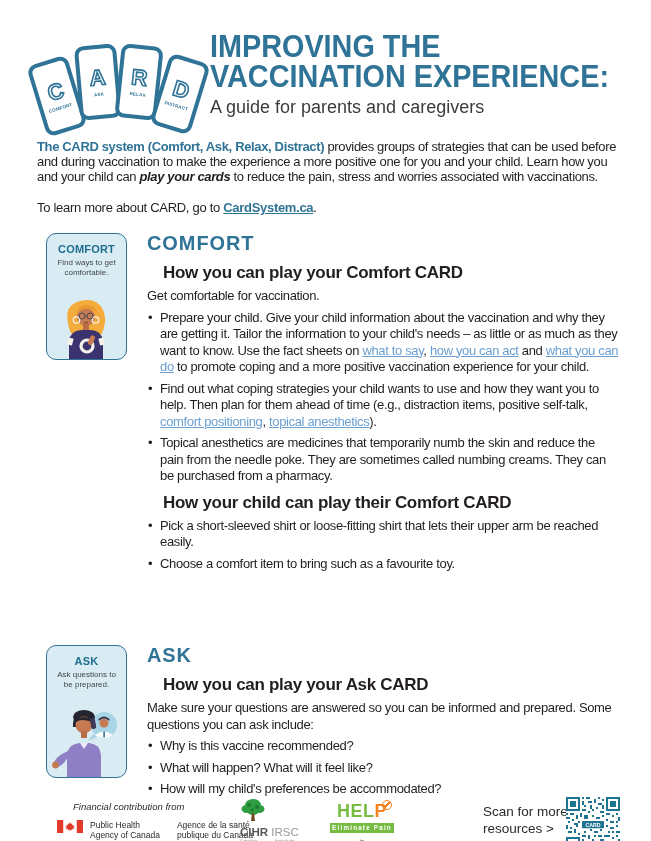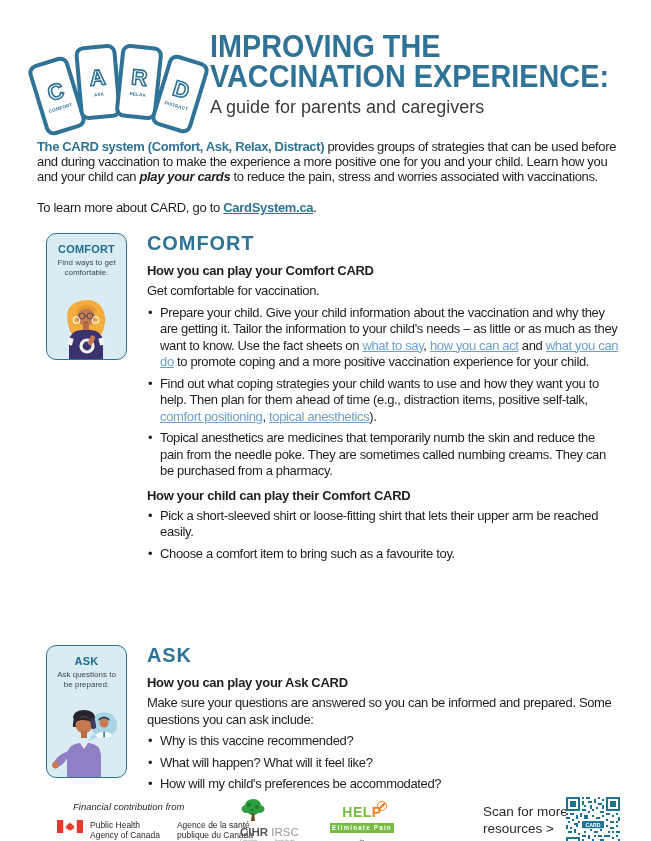--- a/index.html
+++ b/index.html
@@ -33,39 +33,39 @@
 
 .sec{position:absolute;left:46px;width:573px;}
 .side-card{position:absolute;left:0;top:2px;width:81px;background:#D9ECF3;border:1.5px solid #2F7396;border-radius:10px;text-align:center;overflow:hidden;}
 .side-card--comfort{height:127px;}
 .side-card--ask{height:133px;}
 .side-card-title{margin-top:9px;font-size:11px;font-weight:700;color:#1E6E8F;letter-spacing:.2px;}
 .side-card-caption{font-size:8px;line-height:9.5px;color:#40454A;margin:3px 8px 0;}
 .illus{position:absolute;left:0;bottom:0;display:block;}
 .sec-content{margin-left:101px;}
 .sec-h{font-size:21px;font-weight:700;color:#2F7396;letter-spacing:1px;margin-bottom:5px;transform:scaleX(.95);transform-origin:0 50%;}
-.sec-content h3{font-size:13px;margin:8px 0 5px;letter-spacing:-.3px;}
+.sec-content h3{font-size:17px;margin:8px 16px 5px;letter-spacing:-.3px;}
 .sec-content p{font-size:13px;line-height:16.5px;letter-spacing:-.35px;margin-bottom:5px;}
 .blist{list-style:none;}
 .blist li{position:relative;padding-left:13px;font-size:13px;line-height:16.5px;letter-spacing:-.35px;margin-bottom:5px;}
 .blist li::before{content:"\2022";position:absolute;left:1px;top:0;}
 
 
 .footer{position:absolute;left:0;top:797px;width:596px;height:62px;}
 .fin{position:absolute;left:73px;top:4px;font-size:9.5px;font-style:italic;color:#2B2B2B;}
 .phac{position:absolute;left:57px;top:23px;display:flex;gap:7px;}
 .phac-col{font-size:8.5px;line-height:10px;color:#2B2B2B;}
 .phac-col + .phac-col{margin-left:10px;}
 .cihr{position:absolute;left:240px;top:1px;width:70px;text-align:left;}
 .cihr-text{font-size:11.5px;line-height:12px;}
 .cihr-en{font-weight:700;color:#55565A;}
 .cihr-fr{color:#97999B;}
 .cihr-sub{display:flex;gap:3px;justify-content:center;font-size:4px;color:#8a8a8a;line-height:4.5px;margin-top:1px;}
 .help{position:absolute;left:330px;top:6px;width:64px;text-align:center;font-weight:700;}
-.help-top{font-size:14px;line-height:15px;position:relative;display:inline-block;letter-spacing:.5px;}
+.help-top{font-size:18px;line-height:15px;position:relative;display:inline-block;letter-spacing:.5px;}
 .help-hel{color:#76BC43;}
 .help-p{color:#F58220;}
 .nosign{position:absolute;right:-5px;top:-4px;width:10px;height:10px;border:1.6px solid #F58220;border-radius:50%;background:linear-gradient(135deg,transparent 42%,#F58220 42%,#F58220 58%,transparent 58%);}
 .help-bar{background:#76BC43;color:#fff;font-size:6.3px;letter-spacing:1.2px;padding:1.5px 2px;margin-top:1.5px;white-space:nowrap;}
 .help-bottom{margin-top:1.5px;font-size:10.5px;line-height:10px;}
 .help-in,.help-amp{font-size:5.5px;color:#6D6E71;}
 .help-kids{color:#EC1E79;}
 .help-adults{color:#00AEEF;}
 .scan{position:absolute;left:483px;top:6px;font-size:13.5px;line-height:17px;color:#2B2B2B;}
 .qr{position:absolute;left:566px;top:0;}

